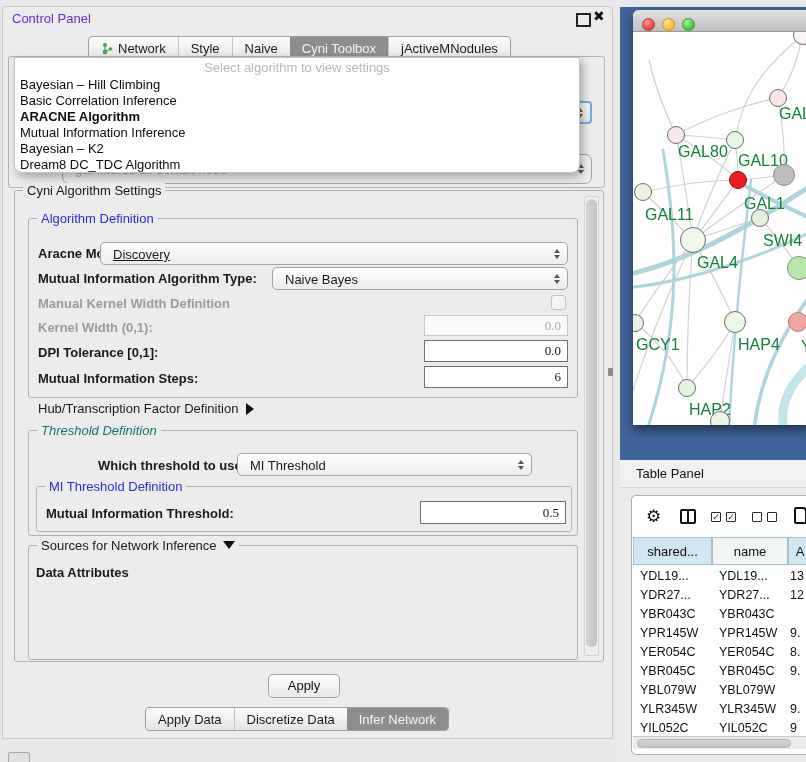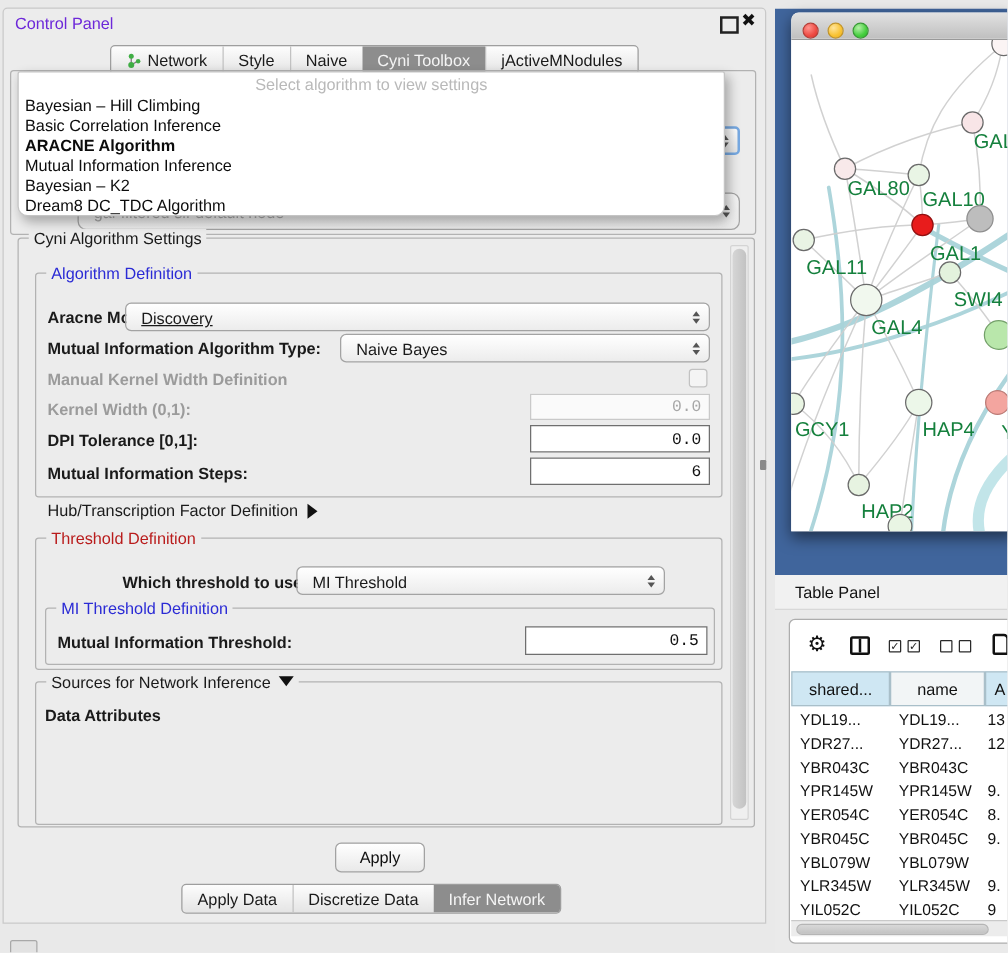--- a/index.html
+++ b/index.html
@@ -19,33 +19,33 @@
   .tabbar{position:absolute;display:flex;align-items:stretch;height:22px;border:1px solid #9e9e9e;
           border-radius:4px;overflow:hidden;background:linear-gradient(#fdfdfd,#e4e4e4);}
   .tab{display:flex;align-items:center;gap:5px;padding:0 12px;font-size:13px;color:#1a1a1a;
        border-left:1px solid #c2c2c2;cursor:default;}
   .tab:first-child{border-left:none;}
   .tab.selected{background:#8d8d8d;color:#f5f5f5;border-left:none;}
   
   .group{position:absolute;border:1px solid #b2b2b2;border-radius:3px;}
   .glabel{position:absolute;top:-8px;left:8px;background:#ececec;padding:0 4px;font-size:13px;white-space:nowrap;}
   .t-blue{color:#2b2bd5;}
-  .t-green{color:#b91c1c;}
+  .t-green{color:#0f766e;font-style:italic;}
   .t-black{color:#1a1a1a;}
   
   .combo{position:absolute;height:23px;border:1px solid #a3a3a3;border-radius:5px;
          background:linear-gradient(#ffffff,#ececec);font-size:13px;color:#1a1a1a;
          line-height:23px;padding-left:12px;box-sizing:border-box;}
   .stepper{position:absolute;right:7px;top:50%;transform:translateY(-50%);display:flex;flex-direction:column;gap:2px;}
   .tri-up{width:0;height:0;border-left:3.5px solid transparent;border-right:3.5px solid transparent;border-bottom:4.5px solid #555;}
   .tri-dn{width:0;height:0;border-left:3.5px solid transparent;border-right:3.5px solid transparent;border-top:4.5px solid #555;}
   
   .field{position:absolute;height:21px;border:1px solid #6f6f6f;background:#fff;font-size:13px;
          color:#111;text-align:right;padding:0 6px;box-sizing:border-box;
-         font-family:Liberation Mono, monospace;}
+         font-family:Liberation Serif, serif;}
   .field.dis{border:1px solid #c9c9c9;background:#fafafa;color:#a6a6a6;}
   .checkbox{position:absolute;width:13px;height:13px;border:1px solid #c2c2c2;border-radius:3px;background:#f4f4f4;}
   
   #algo-overlay{left:14px;top:57px;width:564px;height:114px;background:#fff;border:1px solid #c4c4c4;
                 border-radius:2px 2px 8px 8px;box-shadow:3px 4px 9px rgba(0,0,0,.3);z-index:20;}
   #algo-head{height:19px;line-height:19px;text-align:center;color:#b9b9b9;font-size:13px;}
   .algo-item{font-size:13px;line-height:16px;padding-left:5px;color:#0c0c0c;white-space:nowrap;}
   .algo-item.sel{font-weight:700;}
   
   .vsb{position:absolute;background:#efefef;border:1px solid #d4d4d4;border-radius:2px;}

